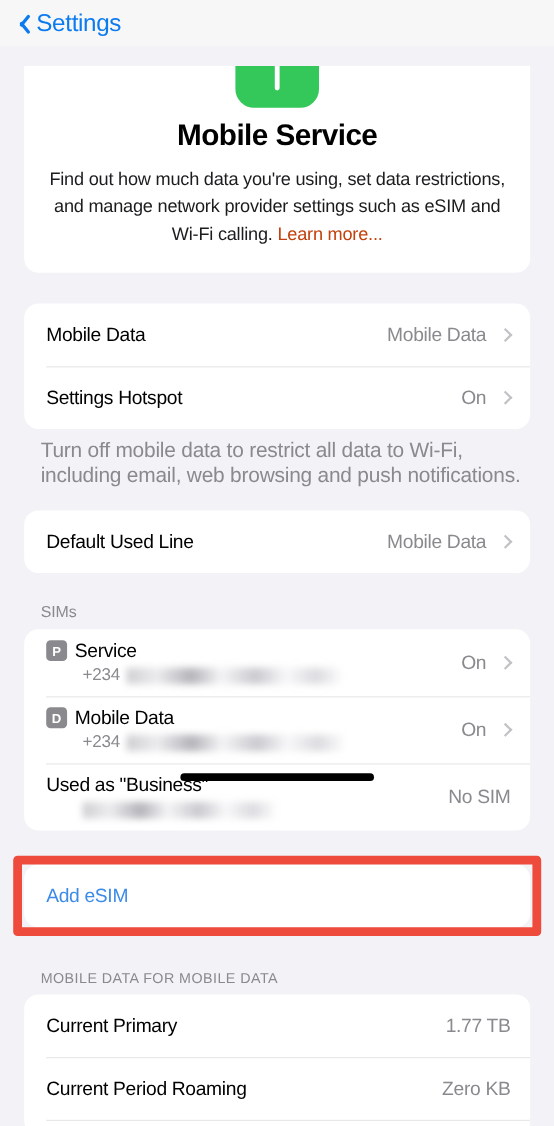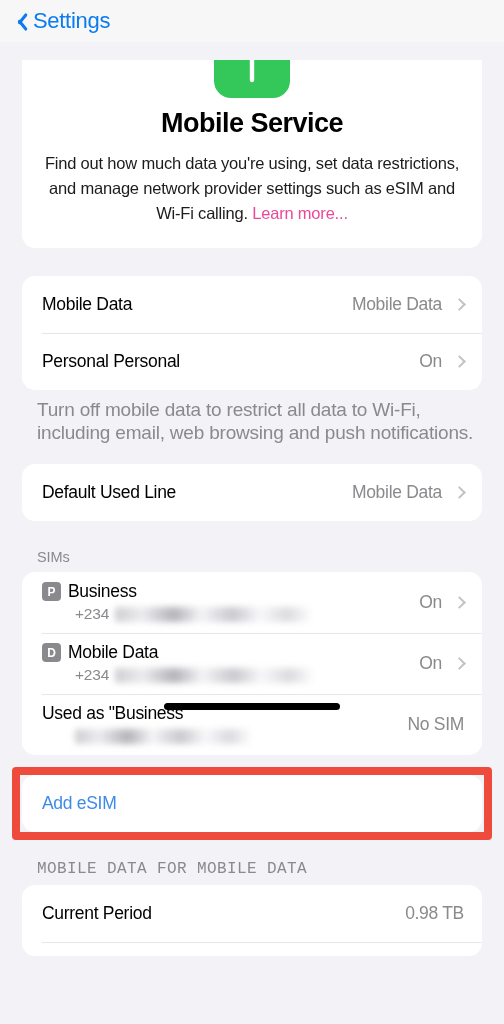--- a/index.html
+++ b/index.html
@@ -58,21 +58,21 @@
   }
   .hero-icon svg { position:absolute; left:50%; top:-38px; transform:translateX(-50%); }
   .hero-title {
     font-size:27px; font-weight:bold; color:#000;
     letter-spacing:-0.5px; margin-bottom:12px;
   }
   .hero-desc {
     font-size:16.5px; color:#1C1C1E; line-height:25px;
     letter-spacing:-0.2px;
   }
-  .link { color:#ec4899; }
+  .link { color:#c2410c; }
 
   
   .row {
     position:relative;
     display:flex; align-items:center;
     min-height:57px;
     padding:0 18px 0 20px;
   }
   .row + .row::before {
     content:""; position:absolute; top:0; left:20px; right:0;
@@ -109,29 +109,29 @@
       rgba(196,196,203,.60) 88%, rgba(240,240,244,.15) 100%);
     filter:blur(3.2px);
   }
 
   
   .sec-header {
     font-size:14.5px; color:#8A8A8E;
     padding:0 22px; margin:0 13px 7px 15px;
     letter-spacing:-0.1px;
   }
-  .sec-header.caps { font-size:16px; letter-spacing:0.4px;font-family:Liberation Mono, monospace; }
+  .sec-header.caps { font-size:13px; letter-spacing:0.4px; }
   .sec-footer {
     font-size:19px; color:#8A8A8E; line-height:23px;
     padding:0 22px; margin:8px 0 0 15px;
     letter-spacing:-0.2px;
   }
 
   
-  .esim-wrap { position:relative; margin:0 22px; }
+  .esim-wrap { position:relative; margin:11px 22px; }
   .esim-card {
     background:#fff; border-radius:13px;
     min-height:57px; display:flex; align-items:center;
     padding:0 20px;
   }
   .esim-label { font-size:17.5px; color:#3C8BE8; letter-spacing:-0.3px; }
   .redbox {
     position:absolute; pointer-events:none;
     left:-10px; right:-10px; top:-8px; bottom:-8px;
     border:8px solid #EE4B3C; border-radius:4px;
@@ -183,21 +183,21 @@
 
     <div class="spacer-28"></div>
 
     <div class="card">
       <div class="row">
         <span class="row-label">Mobile Data</span>
         <span class="row-value">Mobile Data</span>
         <span class="chev"></span>
       </div>
       <div class="row">
-        <span class="row-label">Personal Personal</span>
+        <span class="row-label">Settings Hotspot</span>
         <span class="row-value">On</span>
         <span class="chev"></span>
       </div>
     </div>
     <div class="sec-footer">Turn off mobile data to restrict all data to Wi-Fi, including email, web browsing and push notifications.</div>
 
     <div class="spacer-20"></div>
 
     <div class="card">
       <div class="row">
@@ -209,21 +209,21 @@
 
     <div class="spacer-28"></div>
 
     <div class="sec-header">SIMs</div>
     <div class="card">
 
       <div class="row sim">
         <span class="sim-main">
           <span class="sim-title-line">
             <span class="sim-badge">P</span>
-            <span class="sim-title">Business</span>
+            <span class="sim-title">Service</span>
           </span>
           <span class="sim-sub">
             <span class="sim-prefix">+234</span>
             <span class="blur" style="width:196px"></span>
           </span>
         </span>
         <span class="row-value">On</span>
         <span class="chev"></span>
       </div>
 
@@ -263,22 +263,26 @@
         <span class="esim-label">Add eSIM</span>
       </div>
       <div class="redbox"></div>
     </div>
 
     <div class="spacer-28"></div>
 
     <div class="sec-header caps">MOBILE DATA FOR MOBILE DATA</div>
     <div class="card">
       <div class="row">
-        <span class="row-label">Current Period</span>
-        <span class="row-value">0.98 TB</span>
+        <span class="row-label">Current Primary</span>
+        <span class="row-value">1.77 TB</span>
+      </div>
+      <div class="row">
+        <span class="row-label">Current Period Roaming</span>
+        <span class="row-value">Zero KB</span>
       </div>
       <div class="row" style="min-height:14px"></div>
     </div>
 
     <div class="bottom-icon"></div>
   </div>
 
   <div class="home-indicator"></div>
 </div>
 

